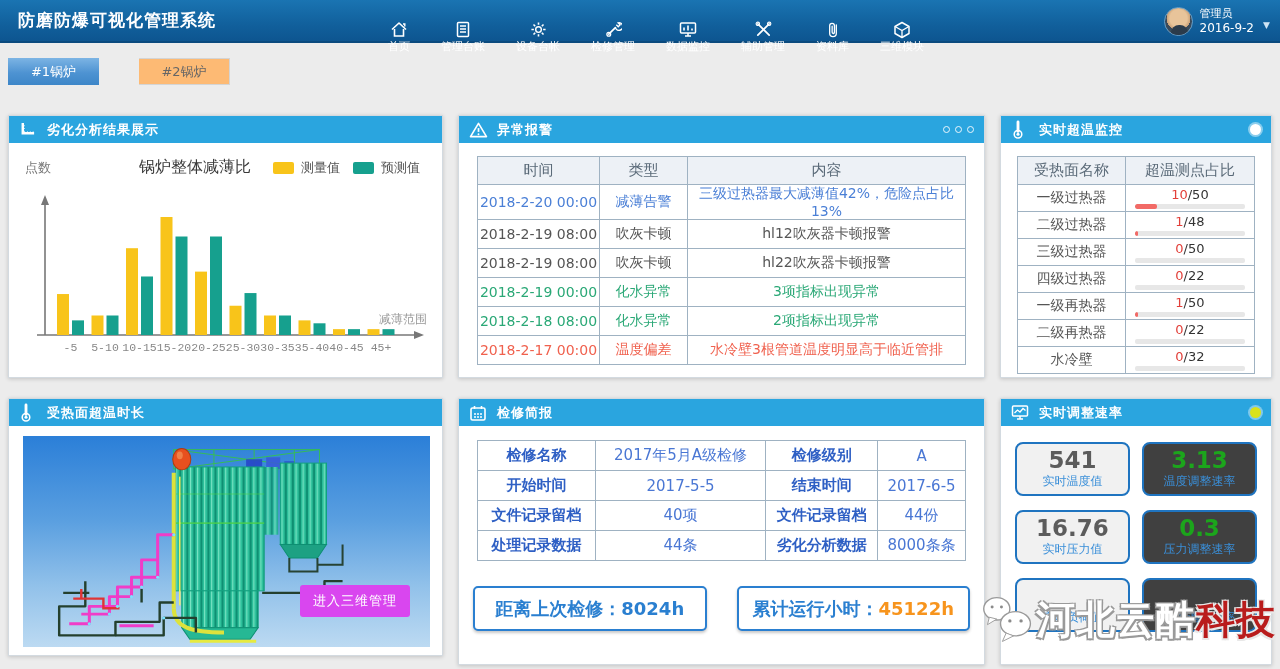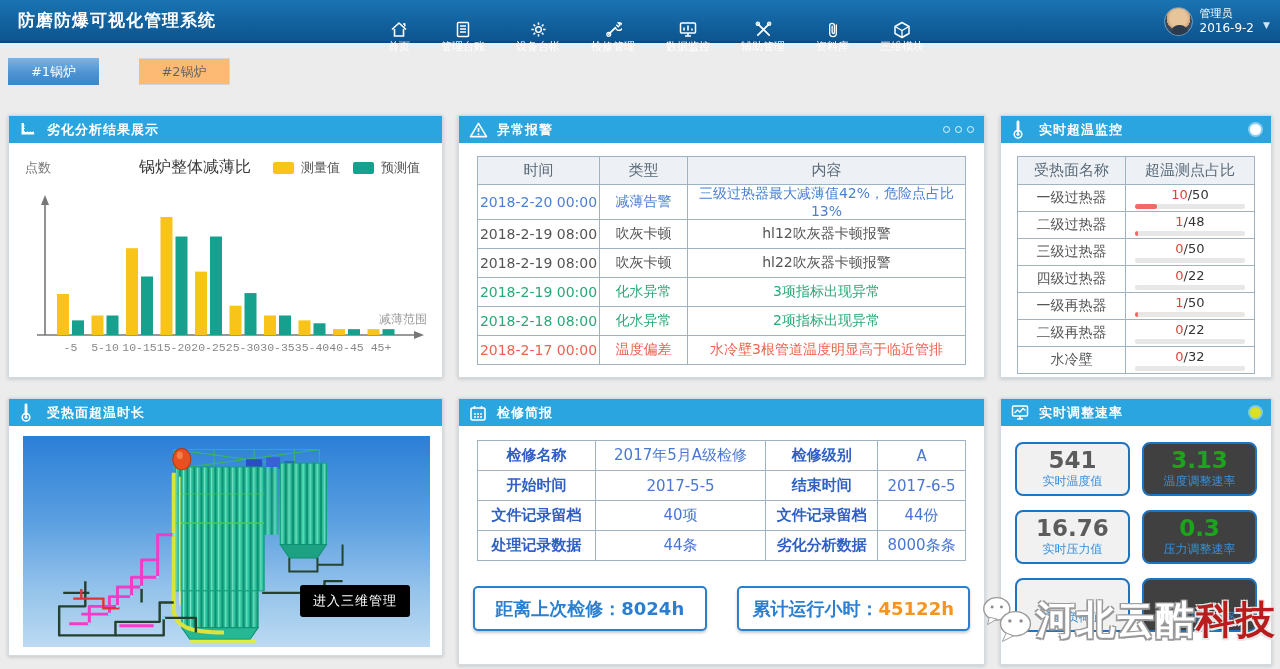--- a/index.html
+++ b/index.html
@@ -73,21 +73,21 @@
   .ovt-wrap th { font-size:14px; height:27px; }
   .ovt-wrap td { height:25px; font-size:14px; color:#555; }
   .ovt-val { line-height:1; padding-top:2px; }
   .ovt-num { color:#e2403a; font-size:13px; }
   .ovt-den { color:#333; font-size:13px; }
   .bar-track { width:86%; height:5px; background:#e7e7e7; border-radius:2px; margin:3px auto 2px auto; overflow:hidden; }
   .bar-fill { height:5px; background:#f26a66; border-radius:2px; }
 
   
   .scene { position:absolute; left:14px; top:37px; width:407px; height:211px; }
-  .btn-3d { position:absolute; right:20px; bottom:30px; background:#000000; color:#fff;
+  .btn-3d { position:absolute; right:20px; bottom:30px; background:#d946ef; color:#fff;
     font-size:13px; padding:7px 13px; border-radius:3px; border:none; cursor:pointer; letter-spacing:1px; }
 
   
   .mnt-wrap { padding:14px 18px 0 18px; }
   .mnt-wrap td { height:30px; font-size:15px; }
   td.mlabel { color:#2e5fc4; font-weight:bold; width:118px; }
   td.mvalue { color:#4a77d4; }
   td.mlabel2 { color:#2e5fc4; font-weight:bold; width:112px; }
   .mnt-buttons { display:flex; gap:30px; padding:25px 14px 0 14px; }
   .big-btn { flex:1; height:45px; background:#fff; border:2px solid #2a7fd0; border-radius:5px;

